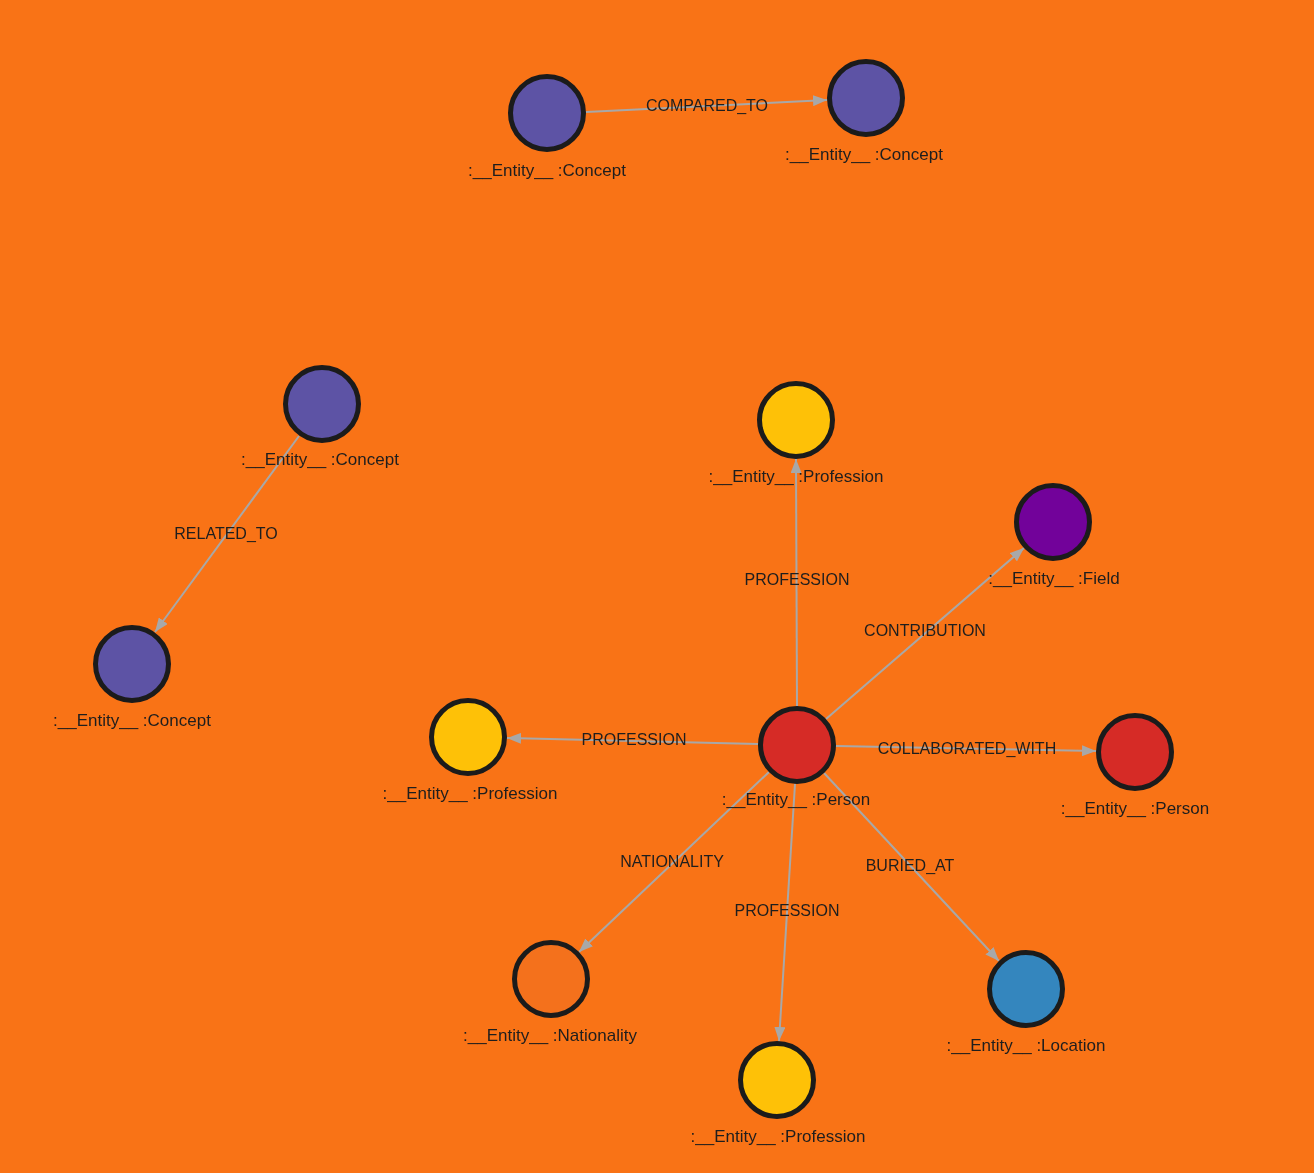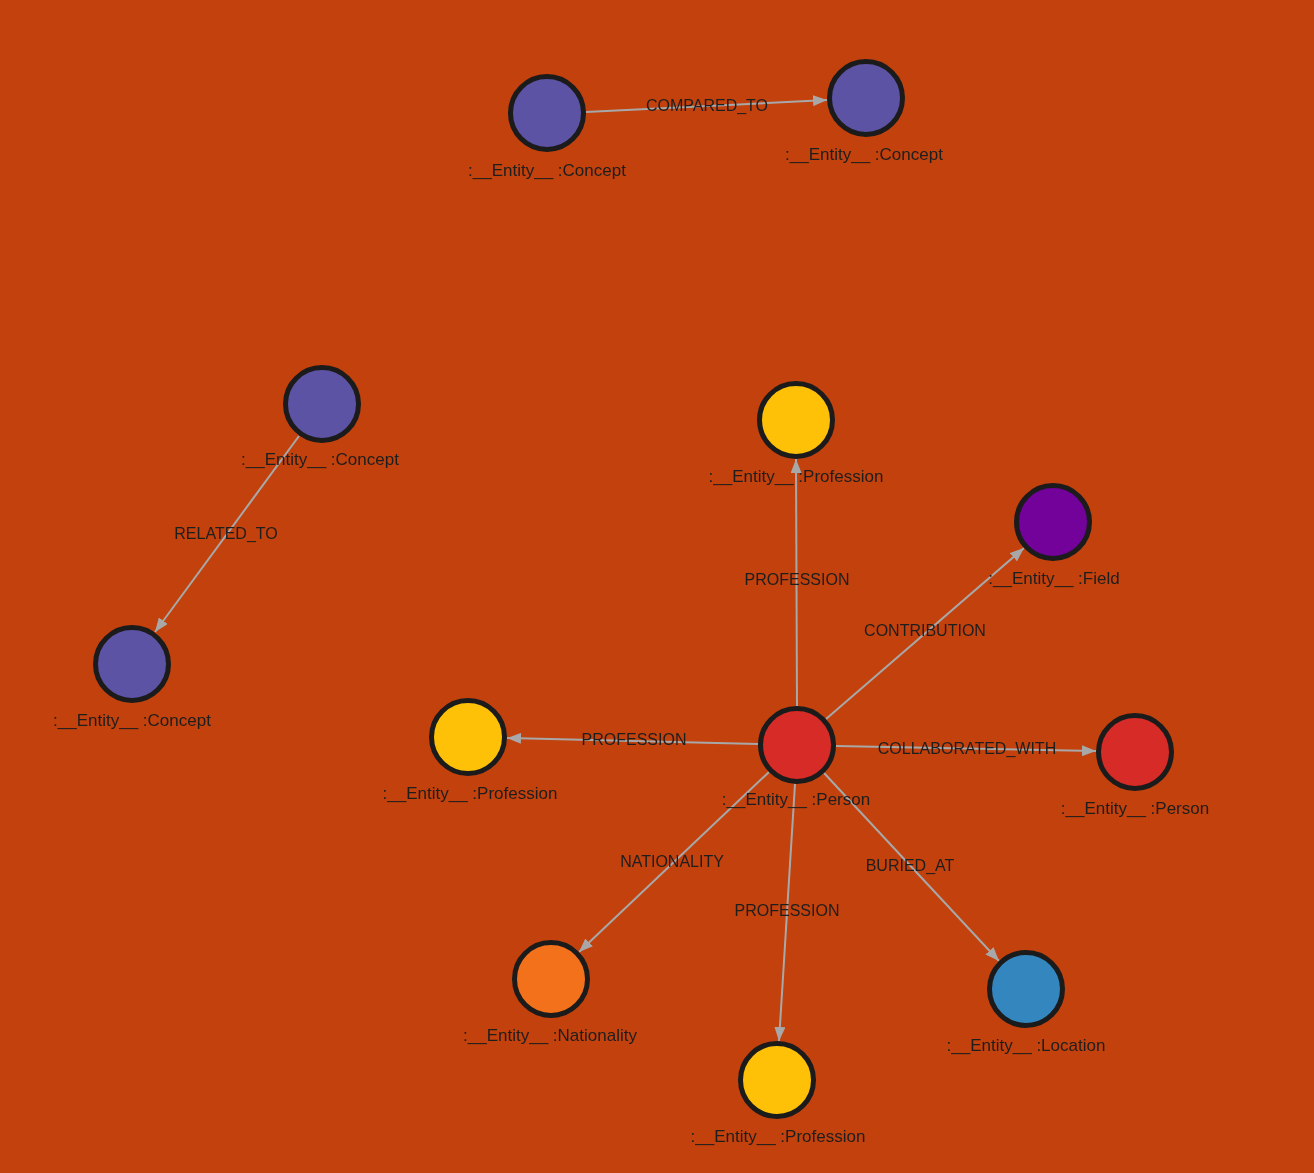--- a/index.html
+++ b/index.html
@@ -1,20 +1,20 @@
 <!DOCTYPE html>
 <html><head>
 <meta charset="utf-8">
 <style>
   html, body { margin: 0; padding: 0; background: #ffffff; }
   .wrap {
     width: 1314px;
     height: 1173px;
     position: relative;
-    background: #c2410c;
+    background: #f97316;
     overflow: hidden;
     font-family: "Liberation Sans", sans-serif;
   }
   svg { display: block; }
   svg text {
     font-family: "Liberation Sans", sans-serif;
     fill: #1E1E1E;
   }
   .caption {
     font-size: 17px;

